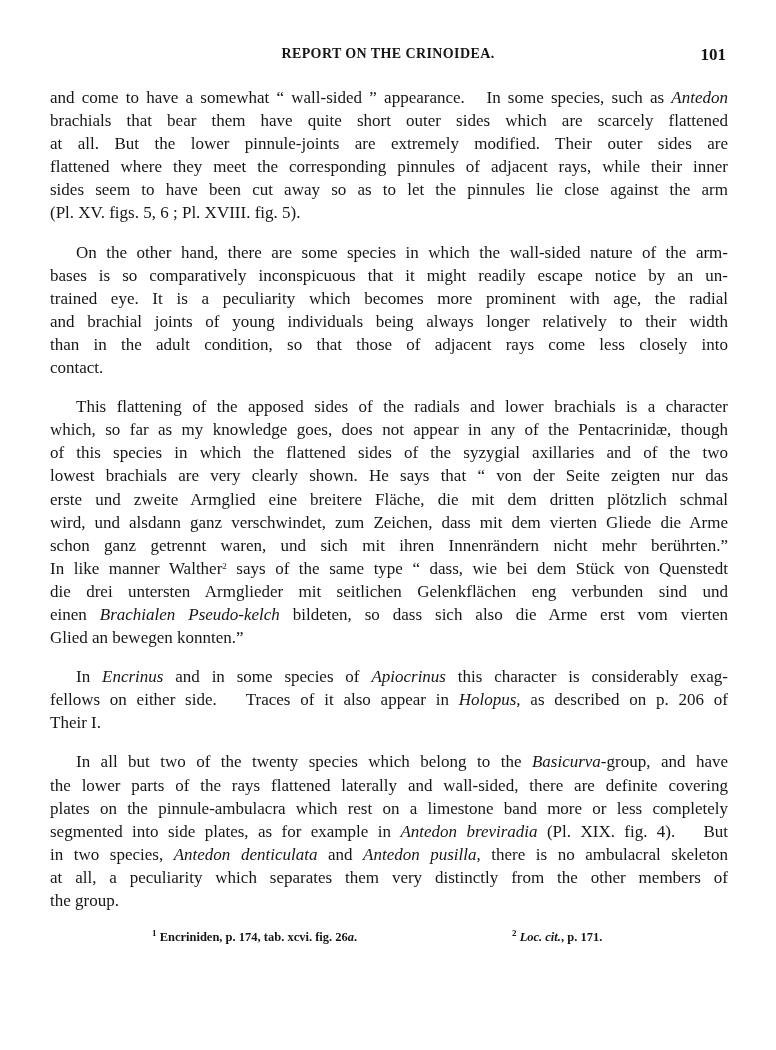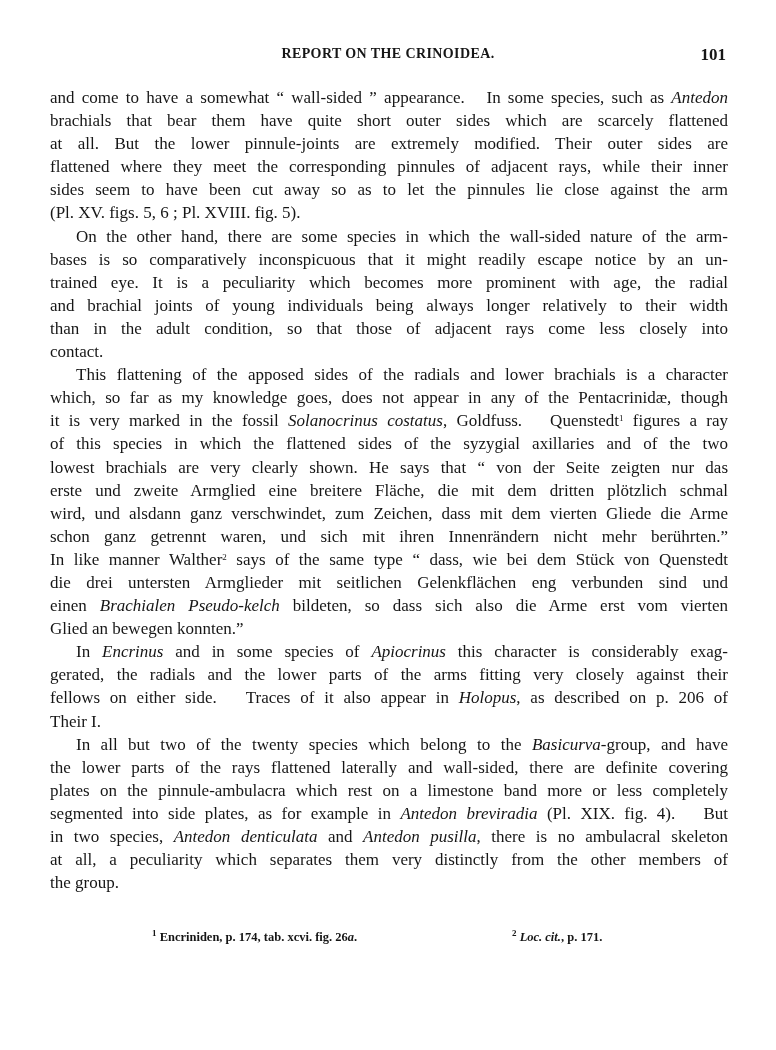--- a/index.html
+++ b/index.html
@@ -26,21 +26,21 @@
     position: absolute; top: 86px; left: 50px; width: 678px;
     font-family: "Liberation Serif", serif;
     font-size: 17px; line-height: 23.1px;
   }
   .line {
     display: block; white-space: nowrap;
     text-align: justify; text-align-last: justify;
     height: 23.1px;
   }
   .line.last { text-align-last: left; }
-  .line.indent { padding-left: 26px; }
+  .line.indent { padding-left: 26px; margin-top: 16px; }
   .footnotes {
     position: absolute; top: 930px; left: 0; width: 776px;
     font-family: "Liberation Serif", serif;
     font-size: 12.5px; font-weight: bold;
   }
   .fn1 { position: absolute; left: 152px; }
   .fn2 { position: absolute; left: 512px; }
   sup { font-size: 9px; vertical-align: 5px; line-height: 0; }
 </style>
 </head>
@@ -69,35 +69,33 @@
       <span class="line">bases is so comparatively inconspicuous that it might readily escape notice by an un-</span>
       <span class="line">trained eye.  It is a peculiarity which becomes more prominent with age, the radial</span>
       <span class="line">and brachial joints of young individuals being always longer relatively to their width</span>
       <span class="line">than in the adult condition, so that those of adjacent rays come less closely into</span>
       <span class="line last">contact.</span>
     </div>
 
     <div>
       <span class="line indent">This flattening of the apposed sides of the radials and lower brachials is a character</span>
       <span class="line">which, so far as my knowledge goes, does not appear in any of the Pentacrinidæ, though</span>
-      <span class="line">it is very marked in the fossil <i>Solanocrinus costatus</i>, Goldfuss.&nbsp;&nbsp; Quenstedt<sup>1</sup> figures a ray</span>
       <span class="line">of this species in which the flattened sides of the syzygial axillaries and of the two</span>
       <span class="line">lowest brachials are very clearly shown.  He says that “ von der Seite zeigten nur das</span>
       <span class="line">erste und zweite Armglied eine breitere Fläche, die mit dem dritten plötzlich schmal</span>
       <span class="line">wird, und alsdann ganz verschwindet, zum Zeichen, dass mit dem vierten Gliede die Arme</span>
       <span class="line">schon ganz getrennt waren, und sich mit ihren Innenrändern nicht mehr berührten.”</span>
       <span class="line">In like manner Walther<sup>2</sup> says of the same type “ dass, wie bei dem Stück von Quenstedt</span>
       <span class="line">die drei untersten Armglieder mit seitlichen Gelenkflächen eng verbunden sind und</span>
       <span class="line">einen <i>Brachialen Pseudo-kelch</i> bildeten, so dass sich also die Arme erst vom vierten</span>
       <span class="line last">Glied an bewegen konnten.”</span>
     </div>
 
     <div>
       <span class="line indent">In <i>Encrinus</i> and in some species of <i>Apiocrinus</i> this character is considerably exag-</span>
-      <span class="line">gerated, the radials and the lower parts of the arms fitting very closely against their</span>
       <span class="line">fellows on either side.&nbsp;&nbsp; Traces of it also appear in <i>Holopus</i>, as described on p. 206 of</span>
       <span class="line last">Their I.</span>
     </div>
 
     <div>
       <span class="line indent">In all but two of the twenty species which belong to the <i>Basicurva</i>-group, and have</span>
       <span class="line">the lower parts of the rays flattened laterally and wall-sided, there are definite covering</span>
       <span class="line">plates on the pinnule-ambulacra which rest on a limestone band more or less completely</span>
       <span class="line">segmented into side plates, as for example in <i>Antedon breviradia</i> (Pl. XIX. fig. 4).&nbsp;&nbsp; But</span>
       <span class="line">in two species, <i>Antedon denticulata</i> and <i>Antedon pusilla</i>, there is no ambulacral skeleton</span>

